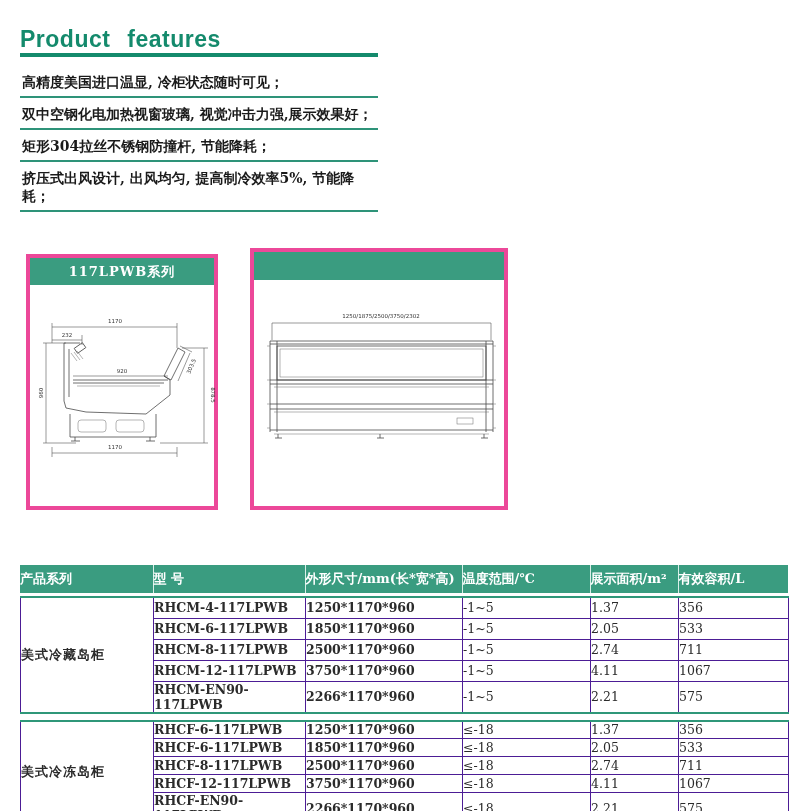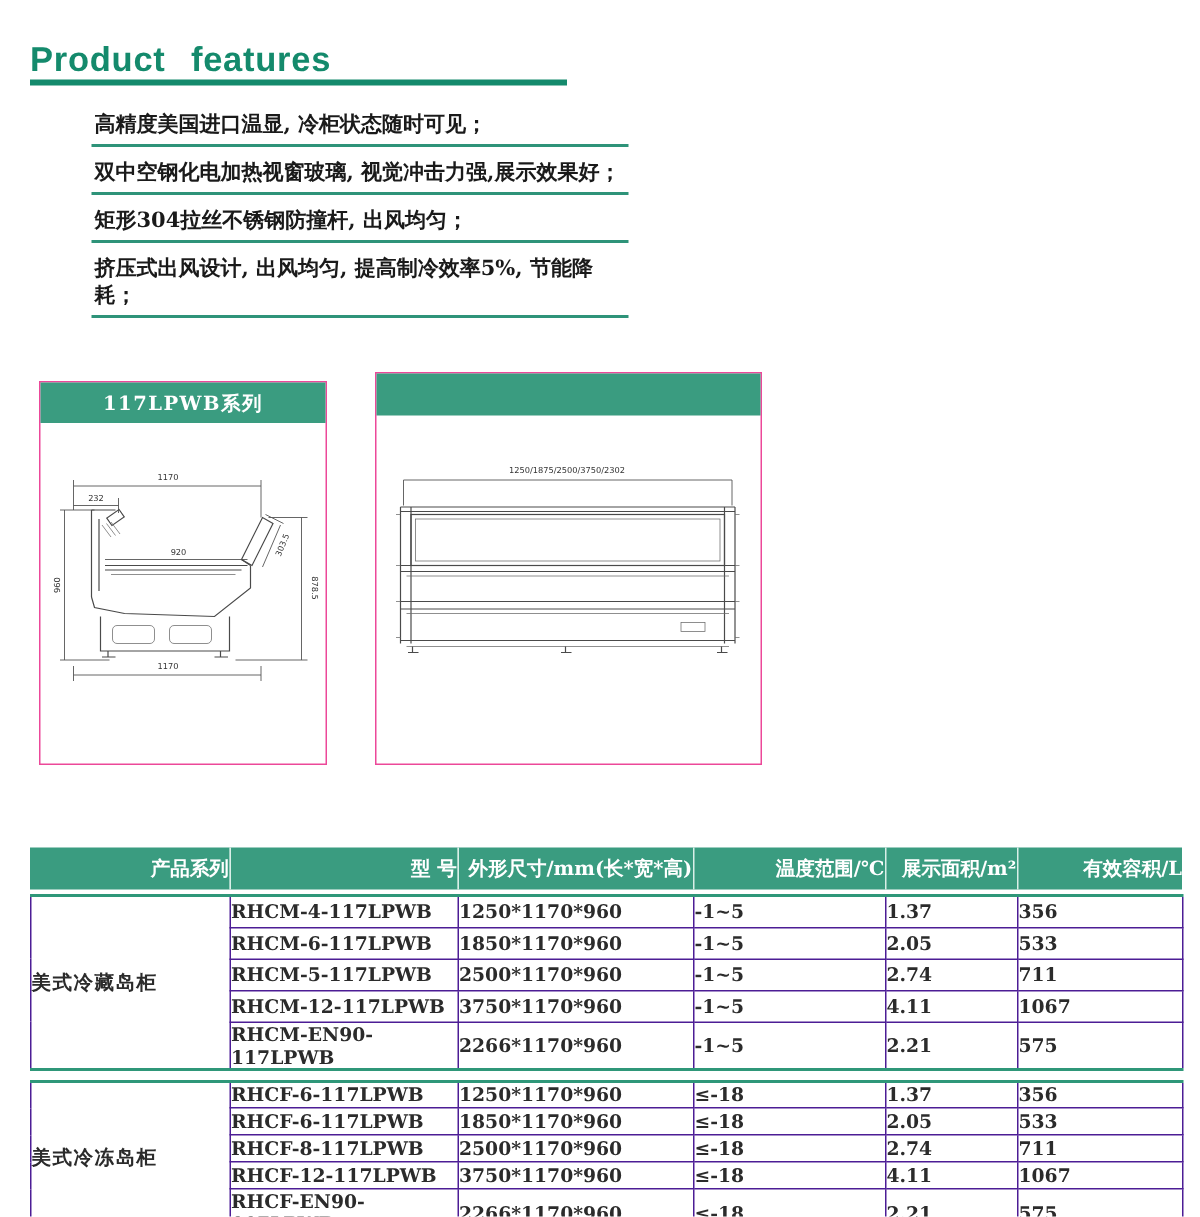--- a/index.html
+++ b/index.html
@@ -10,67 +10,67 @@
   .title { position:absolute; left:20px; top:26px; width:370px;
            font-family:"Liberation Sans", sans-serif; font-weight:700;
            font-size:23px; letter-spacing:0.5px; word-spacing:10px;
            color:#148a6c; }
   .title-rule { position:absolute; left:20px; top:53px; width:358px; height:4px; background:#148a6c; }
 
   
   .features { position:absolute; left:20px; top:66px; width:358px; }
   .feature-line { width:358px; font-family:"DejaVu Serif","Liberation Serif",serif;
                   font-weight:700; font-size:14px; color:#1a1a1a;
-                  padding:8px 0 4px 2px; border-bottom:2px solid #2e9379;margin-left:41px; }
-
-  
-  .panel { position:absolute; background:#fff; border:1px solid #ec4899; }
+                  padding:8px 0 4px 2px; border-bottom:2px solid #2e9379; }
+
+  
+  .panel { position:absolute; background:#fff; border:4px solid #ec4899; }
   .panel-left  { left:26px;  top:254px; width:192px; height:256px; }
   .panel-right { left:250px; top:248px; width:258px; height:262px; }
   .panel-head { height:27px; background:#3a9c80; display:flex; align-items:center; justify-content:center;
                 color:#ffffff; font-size:13px; font-weight:700; letter-spacing:1px;
                 font-family:"DejaVu Serif","Liberation Serif",serif; }
   .panel-head.empty { height:28px; }
   .panel svg { display:block; }
   .dwg-line { stroke:#4a4a4a; stroke-width:0.8; fill:none; }
   .dwg-thin { stroke:#6a6a6a; stroke-width:0.5; fill:none; }
   .dwg-dim  { stroke:#555; stroke-width:0.6; fill:none; }
   .dwg-txt  { fill:#333; font-family:"DejaVu Sans",sans-serif; font-size:5.5px; }
 
   
   .spec { position:absolute; left:20px; top:565px; width:768px; }
   table { border-collapse:collapse; table-layout:fixed; width:768px; }
   col.c1{width:133px} col.c2{width:152px} col.c3{width:157px} col.c4{width:128px} col.c5{width:88px} col.c6{width:110px}
   .head-table th { background:#3a9c80; color:#fff; font-weight:700; font-size:13px;
-                   height:28px; text-align:right; vertical-align:middle;
+                   height:28px; text-align:left; vertical-align:middle;
                    border-left:1px solid #d9efe8;
                    font-family:"DejaVu Serif","Liberation Serif",serif; }
   .head-table th:first-child { border-left:none; }
   .group-table { margin-top:3px; border-top:2px solid #2f9779; border-bottom:2px solid #2f9779; }
   .group-table.second { margin-top:6px; }
   .group-table td { border:1px solid #4c1d95; vertical-align:middle;
                     font-family:"DejaVu Serif","Liberation Serif",serif;
                     font-size:12.5px; color:#2b2b2b; font-weight:700; background:#fff; }
   .group-table tr { height:21px; }
   .group-table.second tr { height:18px; }
   .group-table td.series-cell { font-weight:700; font-size:13px; letter-spacing:1px; }
-  .group-table td.temp-cell, .group-table td.num-cell { font-weight:700;margin-left:43px; }
+  .group-table td.temp-cell, .group-table td.num-cell { font-weight:400;margin-left:43px; }
 </style>
 </head>
 <body>
 
 <div class="page">
 
   <div class="title">Product features</div>
   <div class="title-rule"></div>
 
   <div class="features">
       <div class="feature-line">高精度美国进口温显, 冷柜状态随时可见；</div>
       <div class="feature-line">双中空钢化电加热视窗玻璃, 视觉冲击力强,展示效果好；</div>
-      <div class="feature-line">矩形304拉丝不锈钢防撞杆, 出风均匀；</div>
+      <div class="feature-line">矩形304拉丝不锈钢防撞杆, 节能降耗；</div>
       <div class="feature-line">挤压式出风设计, 出风均匀, 提高制冷效率5%, 节能降耗；</div>
     </div>
 
   <div class="panel panel-left">
     <div class="panel-head">117LPWB系列</div>
     <svg width="190" height="228" viewBox="0 0 190 228">
 
       <text class="dwg-txt" x="85" y="38" text-anchor="middle">1170</text>
       <path class="dwg-dim" d="M22,42 H147 M22,38 V58 M147,38 V63"></path>
 
@@ -178,21 +178,21 @@
             <td class="num-cell">356</td>
           </tr>
           <tr>
             <td>RHCM-6-117LPWB</td>
             <td>1850*1170*960</td>
             <td class="temp-cell">-1~5</td>
             <td class="num-cell">2.05</td>
             <td class="num-cell">533</td>
           </tr>
           <tr>
-            <td>RHCM-5-117LPWB</td>
+            <td>RHCM-8-117LPWB</td>
             <td>2500*1170*960</td>
             <td class="temp-cell">-1~5</td>
             <td class="num-cell">2.74</td>
             <td class="num-cell">711</td>
           </tr>
           <tr>
             <td>RHCM-12-117LPWB</td>
             <td>3750*1170*960</td>
             <td class="temp-cell">-1~5</td>
             <td class="num-cell">4.11</td>

